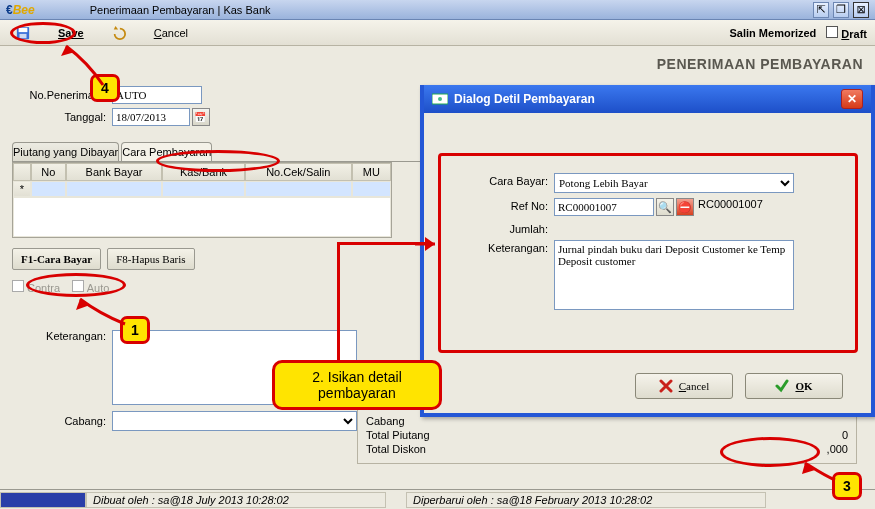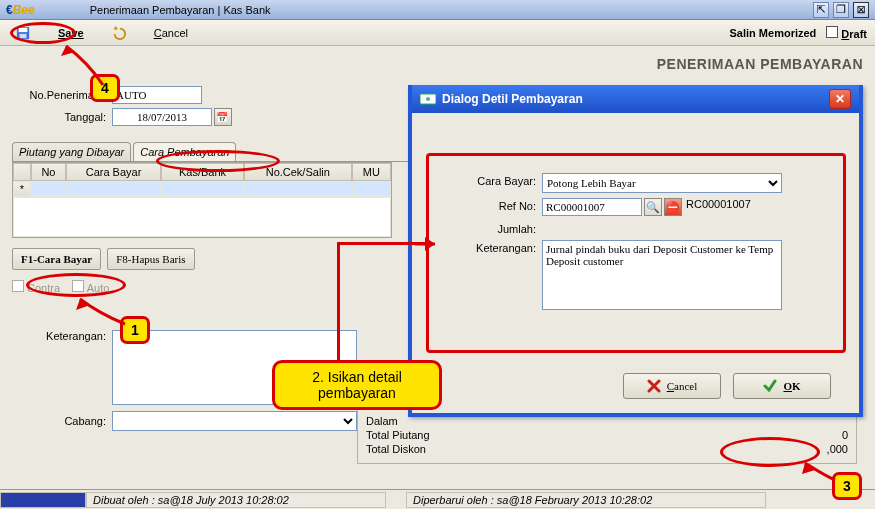--- a/index.html
+++ b/index.html
@@ -78,25 +78,24 @@
   }
 
   .cols { display: flex; gap: 20px; }
   .leftcol { flex: 0 0 380px; }
 
   .tabs {
     margin-top: 12px; display: flex; gap: 2px;
     border-bottom: 1px solid #9a9990;
   }
   .tab {
-    padding: 3px 6px;
+    padding: 3px 0;
     background: linear-gradient(#ecebe2,#dedcd0);
     border: 1px solid #9a9990; border-bottom: none;
     border-radius: 4px 4px 0 0;
-    font-style: italic;
   }
   .tab.active { background: #f4f2e8; font-weight: normal; }
 
   .grid {
     border: 1px solid #a6a498; background: #fff;
     width: 380px;
   }
   .grid th {
     background: linear-gradient(#f2f0e6,#e2e0d4);
     border: 1px solid #c3c0b0; font-weight: normal;
@@ -136,21 +135,21 @@
   .statusbar .seg {
     border: 1px solid #c4c1b2;
     height: 16px; display:flex; align-items:center;
     padding: 0 6px;
   }
   .statusbar .blue { background: #2a3ea8; width: 86px; }
   .statusbar .text { font-style: italic; width: 300px; }
 
   
   .dialog {
-    position: absolute; left: 408px; top: 85px; width: 455px; height: 332px;
+    position: absolute; left: 420px; top: 85px; width: 455px; height: 332px;
     background: #eceae0;
     border: 4px solid #2457d6;
     border-top: none;
     box-shadow: 2px 2px 4px rgba(0,0,0,.3);
   }
   .dlgtitle {
     height: 28px;
     background: linear-gradient(#3b78ef,#1d4fc8);
     display: flex; align-items: center; padding: 0 8px;
     color: #fff; font-weight: bold; font-size: 12px;
@@ -274,21 +273,21 @@
   <div class="big-header">PENERIMAAN PEMBAYARAN</div>
 
   <div class="cols">
     <div class="leftcol">
       <div class="row">
         <span class="lbl">No.Penerimaan</span>
         <input class="txt" style="width: 90px;" value="AUTO">
       </div>
       <div class="row">
         <span class="lbl">Tanggal:</span>
-        <input class="txt" style="width: 100px; text-align: center;" value="18/07/2013">
+        <input class="txt" style="width: 78px;" value="18/07/2013">
         <span class="datebtn">📅</span>
       </div>
     </div>
     <div>
       <div class="row">
         <span class="lbl" style="width:70px">Customer:</span>
         <input class="txt" style="width: 22px;" value="0">
       </div>
       <div class="row">
         <span class="lbl" style="width:70px">Mata Uang:</span>
@@ -300,21 +299,21 @@
   <div class="tabs">
     <div class="tab">Piutang yang Dibayar</div>
     <div class="tab active">Cara Pembayaran</div>
   </div>
 
   <table class="grid" cellspacing="0">
     <tbody>
         <tr>
       <th class="rowhdr"></th>
       <th>No</th>
-      <th>Cara Bayar</th>
+      <th>Bank Bayar</th>
       <th>Kas/Bank</th>
       <th>No.Cek/Salin</th>
       <th>MU</th>
     </tr>
     <tr>
       <td class="rowhdr">*</td>
           <td></td>
           <td></td>
           <td></td>
           <td></td>
@@ -354,21 +353,21 @@
       </div>
     <div class="trow">
         <span>Total D</span>
         <span class="tv"></span>
       </div>
     <div class="trow">
         <span>&nbsp;</span>
         <span class="tv"></span>
       </div>
     <div class="trow">
-        <span>Dalam</span>
+        <span>Cabang</span>
         <span class="tv"></span>
       </div>
     <div class="trow">
         <span>Total Piutang</span>
         <span class="tv">0</span>
       </div>
     <div class="trow">
         <span>Total Diskon</span>
         <span class="tv">,000</span>
       </div>

